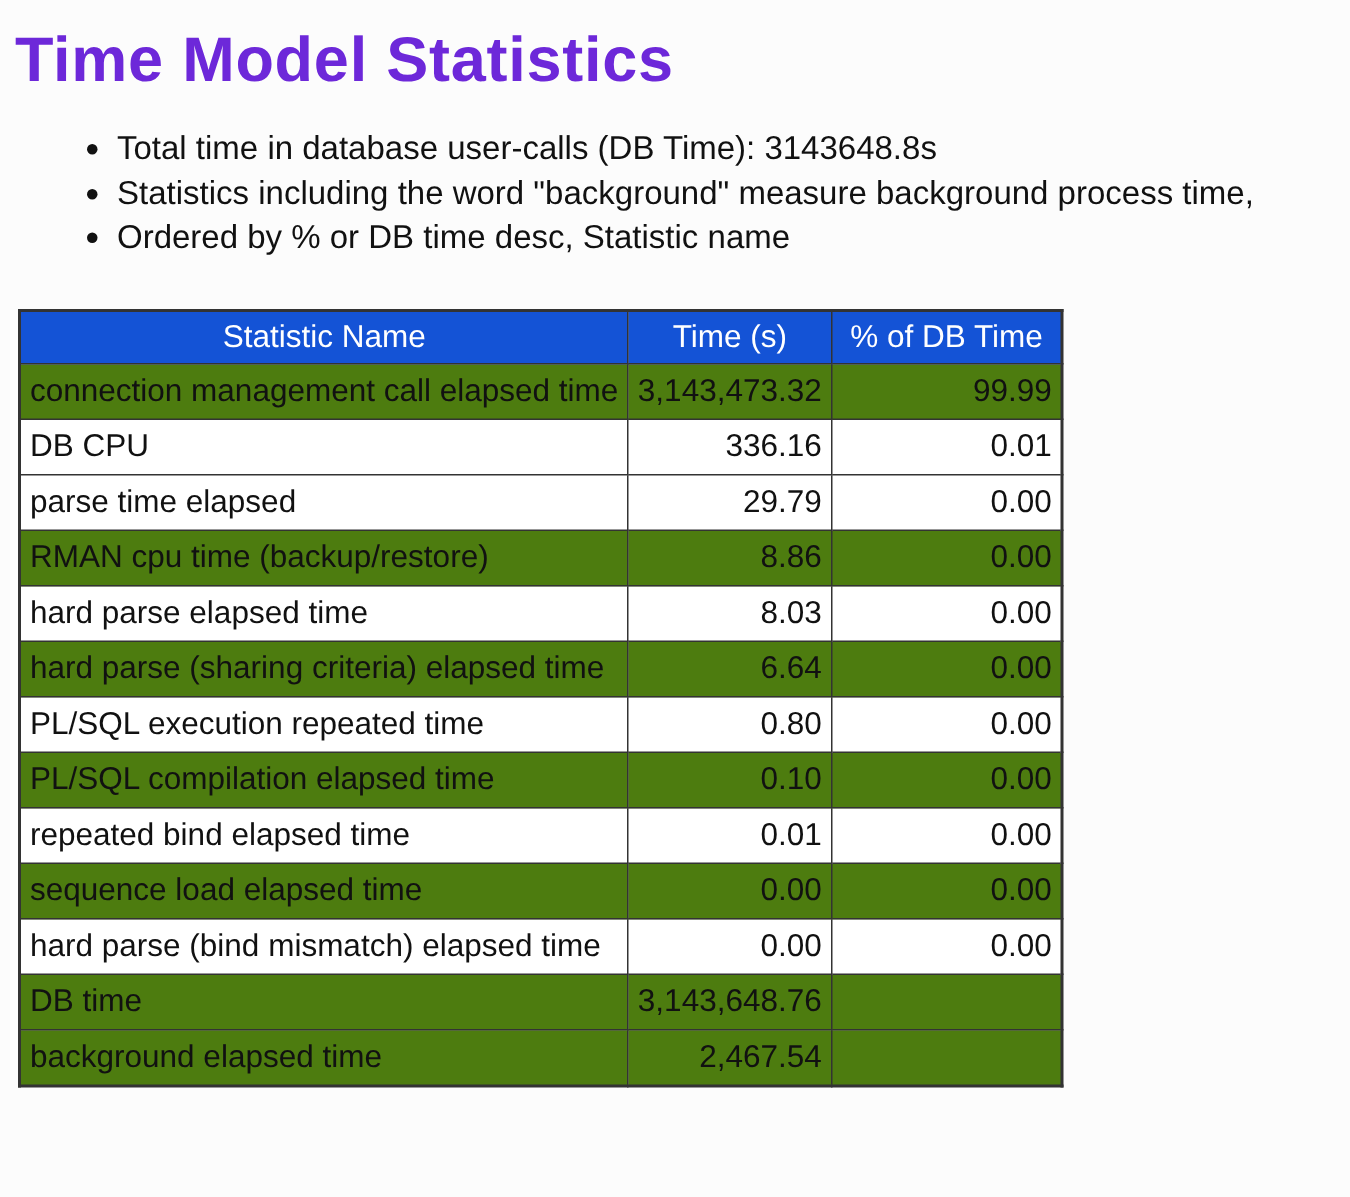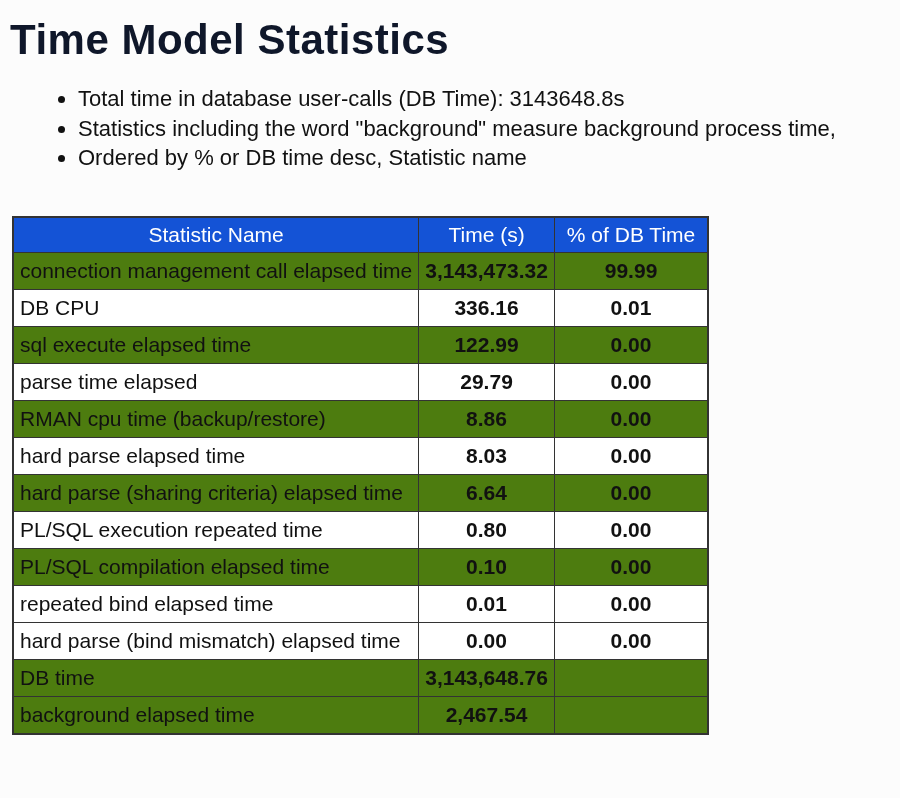--- a/index.html
+++ b/index.html
@@ -7,26 +7,26 @@
     padding: 16px 16px 16px 10px;
     width: 900px;
     box-sizing: border-box;
     font-family: Arial, Helvetica, sans-serif;
     font-size: 20px;
     color: #111;
     background: #fcfcfc;
   }
   h1.title {
     font-size: 42px;
-    color: #0f172a;
+    color: #6d28d9;
     margin: 0 0 20px 0;
     letter-spacing: 0.5px;
   }
   ul.notes {
-    margin: 0 0 43px 50px;
+    margin: 0 0 33px 50px;
     padding: 0 0 0 18px;
   }
   ul.notes li {
     font-size: 22px;
     line-height: 1.35;
     list-style: disc;
   }
   table.tm-stats {
     border-collapse: collapse;
     border: 2px solid #333;
@@ -43,21 +43,21 @@
     white-space: nowrap;
   }
   table.tm-stats td {
     border: 1px solid #333;
     padding: 3px 6px;
     font-size: 21px;
     line-height: 1.43;
     white-space: nowrap;
   }
   table.tm-stats td.name { text-align: left; }
-  table.tm-stats td.num  { text-align: center; font-weight: bold; }
+  table.tm-stats td.num  { text-align: right; }
   table.tm-stats tr.odd td { background: #4d7c0f; }
   table.tm-stats tr.even td { background: #ffffff; }
 </style>
 </head>
 <body>
 
 <h1 class="title">Time Model Statistics</h1>
 
 <ul class="notes">
   <li>Total time in database user-calls (DB Time): 3143648.8s</li>
@@ -76,25 +76,20 @@
   <tbody>
       <tr class="odd">
         <td class="name">connection management call elapsed time</td>
         <td class="num">3,143,473.32</td>
         <td class="num">99.99</td>
       </tr>
       <tr class="even">
         <td class="name">DB CPU</td>
         <td class="num">336.16</td>
         <td class="num">0.01</td>
-      </tr>
-      <tr class="odd">
-        <td class="name">sql execute elapsed time</td>
-        <td class="num">122.99</td>
-        <td class="num">0.00</td>
       </tr>
       <tr class="even">
         <td class="name">parse time elapsed</td>
         <td class="num">29.79</td>
         <td class="num">0.00</td>
       </tr>
       <tr class="odd">
         <td class="name">RMAN cpu time (backup/restore)</td>
         <td class="num">8.86</td>
         <td class="num">0.00</td>
@@ -117,20 +112,25 @@
       <tr class="odd">
         <td class="name">PL/SQL compilation elapsed time</td>
         <td class="num">0.10</td>
         <td class="num">0.00</td>
       </tr>
       <tr class="even">
         <td class="name">repeated bind elapsed time</td>
         <td class="num">0.01</td>
         <td class="num">0.00</td>
       </tr>
+      <tr class="odd">
+        <td class="name">sequence load elapsed time</td>
+        <td class="num">0.00</td>
+        <td class="num">0.00</td>
+      </tr>
       <tr class="even">
         <td class="name">hard parse (bind mismatch) elapsed time</td>
         <td class="num">0.00</td>
         <td class="num">0.00</td>
       </tr>
       <tr class="odd">
         <td class="name">DB time</td>
         <td class="num">3,143,648.76</td>
         <td class="num"></td>
       </tr>

